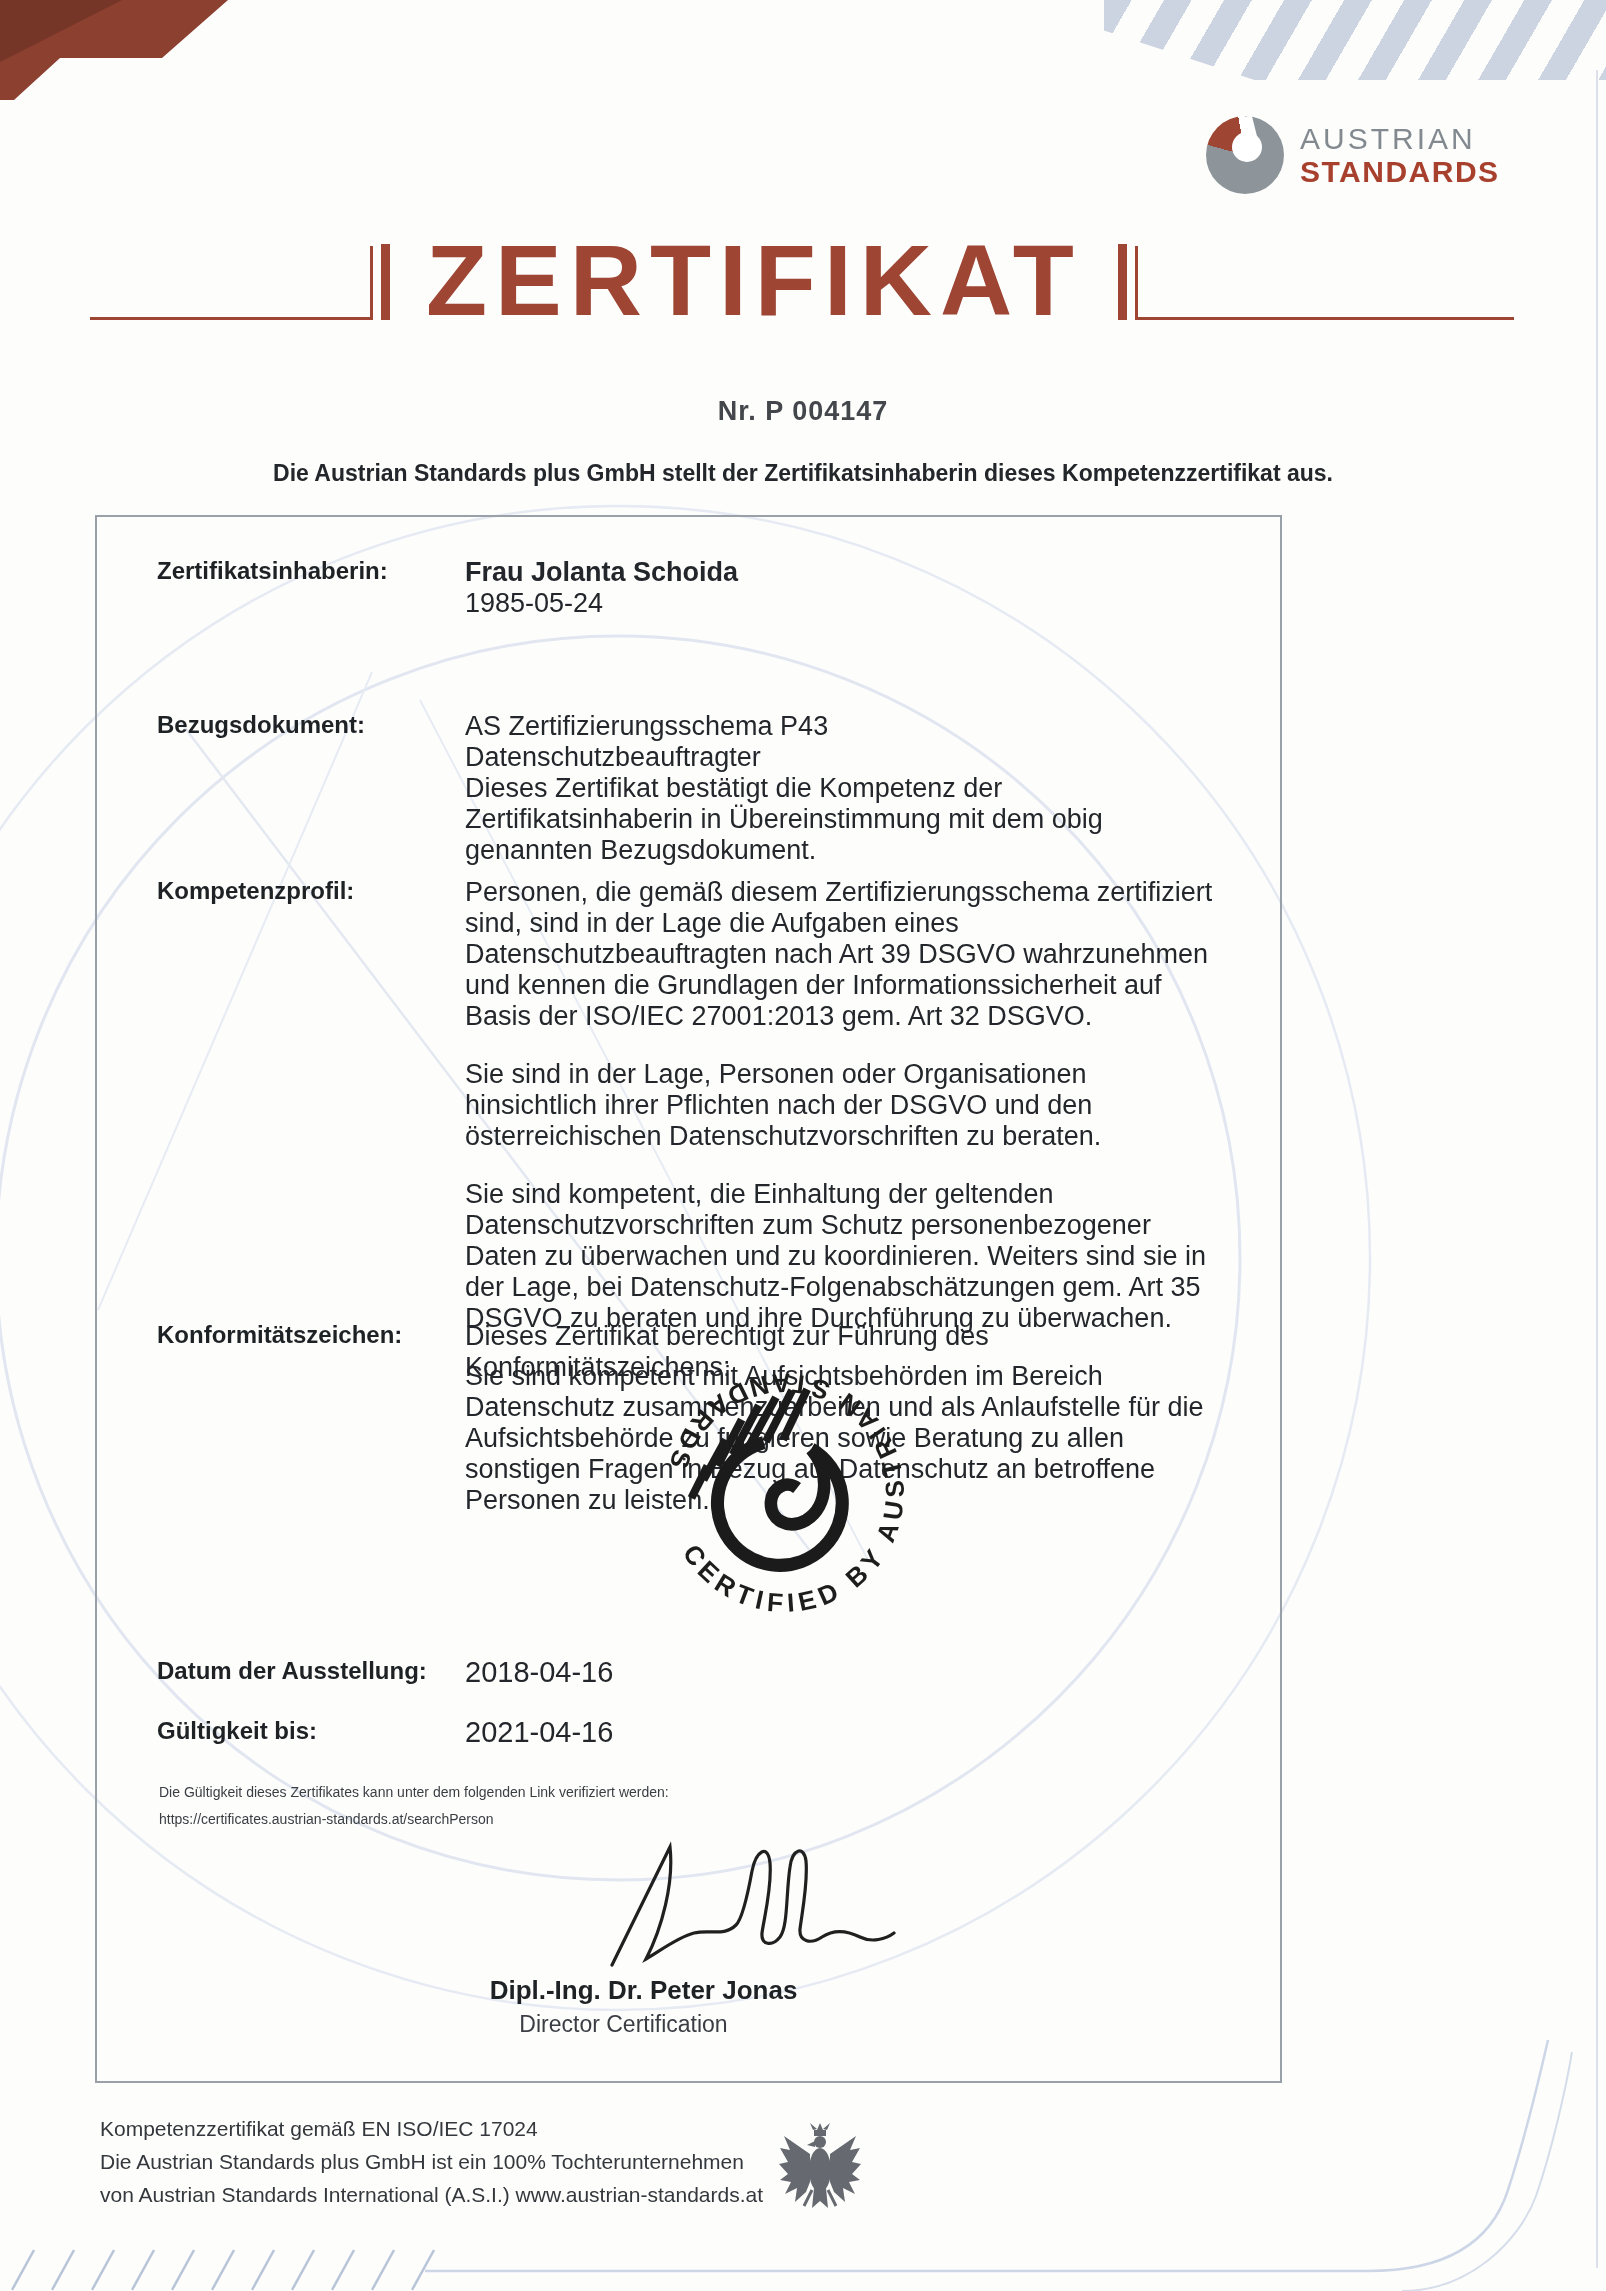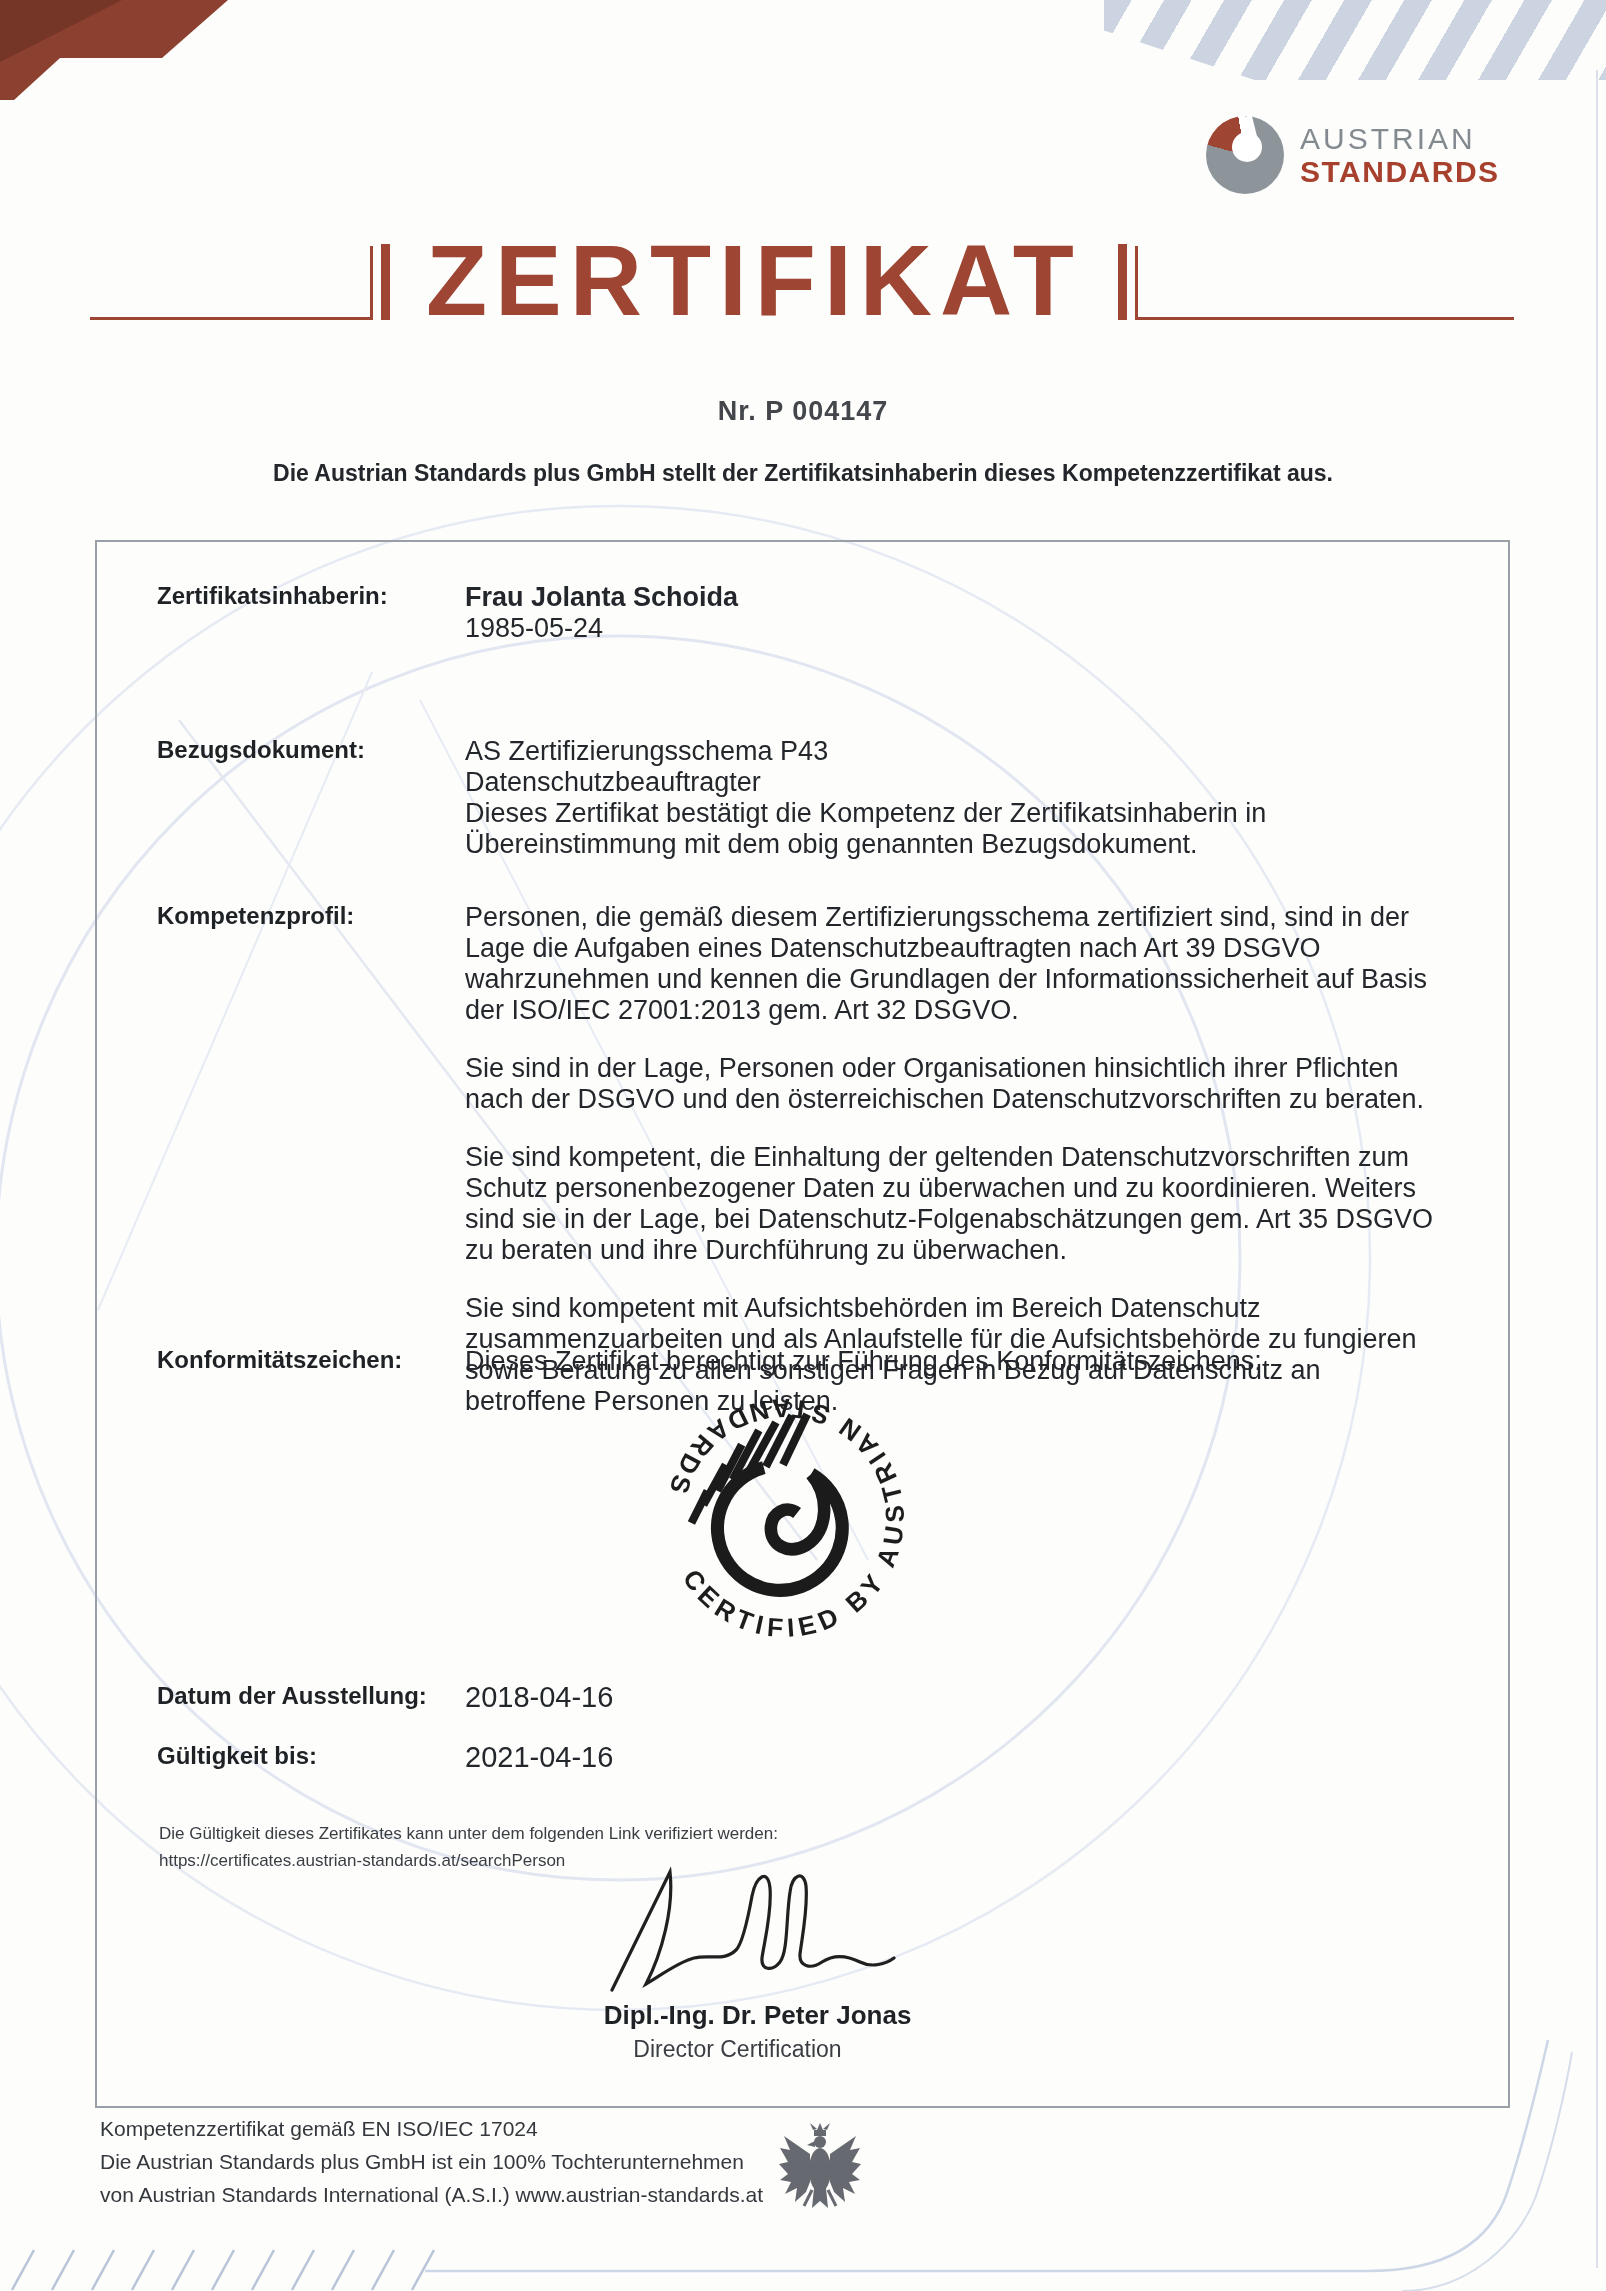--- a/index.html
+++ b/index.html
@@ -41,39 +41,39 @@
   .title-row{position:absolute;top:240px;left:90px;right:92px;display:flex;align-items:flex-end;z-index:2;}
   .corner-left{width:283px;height:74px;border-bottom:3px solid var(--red);border-right:3px solid var(--red);}
   .corner-right{flex:1;height:74px;border-bottom:3px solid var(--red);border-left:3px solid var(--red);margin-left:8px;}
   .title-bar{width:9px;height:76px;background:var(--red);margin-left:8px;}
   .doc-title{font-size:100px;line-height:80px;font-weight:700;letter-spacing:8px;color:var(--red);margin:0 36px;white-space:nowrap;}
 
   .cert-number{position:absolute;top:396px;left:0;right:0;text-align:center;font-size:27px;font-weight:700;color:#43474b;letter-spacing:1px;z-index:2;}
   .intro{position:absolute;top:460px;left:0;right:0;text-align:center;font-size:23px;font-weight:700;color:var(--ink);z-index:2;}
 
   
-  .main-box{position:absolute;left:95px;top:540px;width:1415px;height:1568px;border:2px solid var(--boxborder);z-index:2;}
+  .main-box{position:absolute;left:95px;top:515px;width:1187px;height:1568px;border:2px solid var(--boxborder);z-index:2;}
   .row{position:absolute;left:60px;right:46px;display:grid;grid-template-columns:308px 1fr;}
   .row .label{font-size:24px;font-weight:700;color:#1e2225;}
   .row .value{font-size:27px;line-height:31px;color:var(--ink);padding-right:18px;}
   .row .value p{margin:0 0 27px 0;}
   .row .value p:last-child{margin-bottom:0;}
   .bold{font-weight:700;}
 
   .row-holder{top:40px;}
   .row-reference{top:194px;}
   .row-reference .ref-note{margin-top:27px;}
   .row-competence{top:360px;}
   .row-conformity{top:790px;margin-top:14px;}
   .seal{position:absolute;left:532px;top:820px;width:312px;height:312px;}
   .row-issue{top:1140px;}
   .row-valid{top:1200px;}
   .row-issue .value,.row-valid .value{font-size:29px;}
 
-  .verify{position:absolute;left:62px;top:1262px;font-size:17px;line-height:27px;color:var(--ink-soft);margin-top:16px;}
+  .verify{position:absolute;left:62px;top:1262px;font-size:14px;line-height:27px;color:var(--ink-soft);}
 
   .signature{position:absolute;left:445px;top:1316px;width:380px;height:140px;}
   .sig-name{position:absolute;left:0;right:130px;top:1458px;text-align:center;font-size:26px;font-weight:700;color:#1e2225;padding-left:40px;}
   .sig-title{position:absolute;left:0;right:130px;top:1494px;text-align:center;font-size:23px;color:var(--ink-soft);}
 
   
   .footer{position:absolute;left:100px;top:2112px;font-size:21px;line-height:33px;color:#34383c;z-index:2;}
   .eagle{position:absolute;left:778px;top:2122px;z-index:2;opacity:.9;}
 
   

